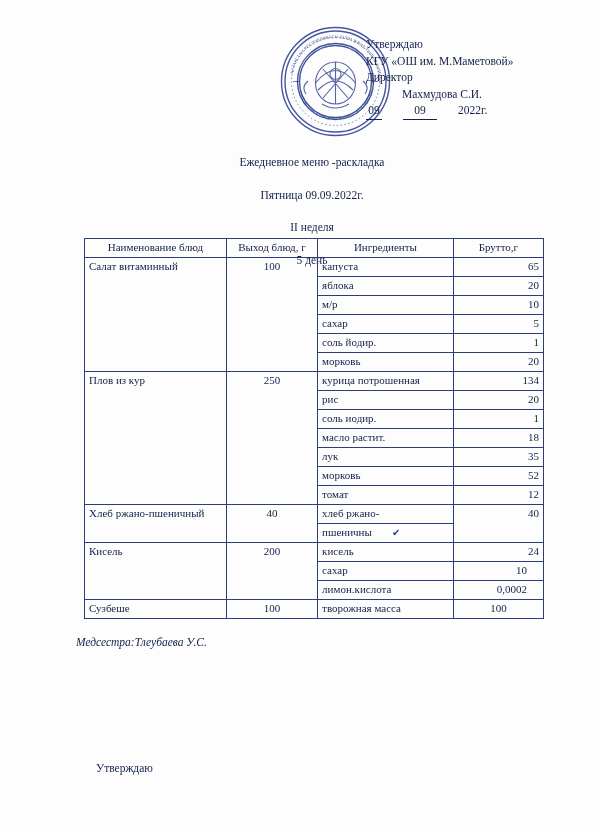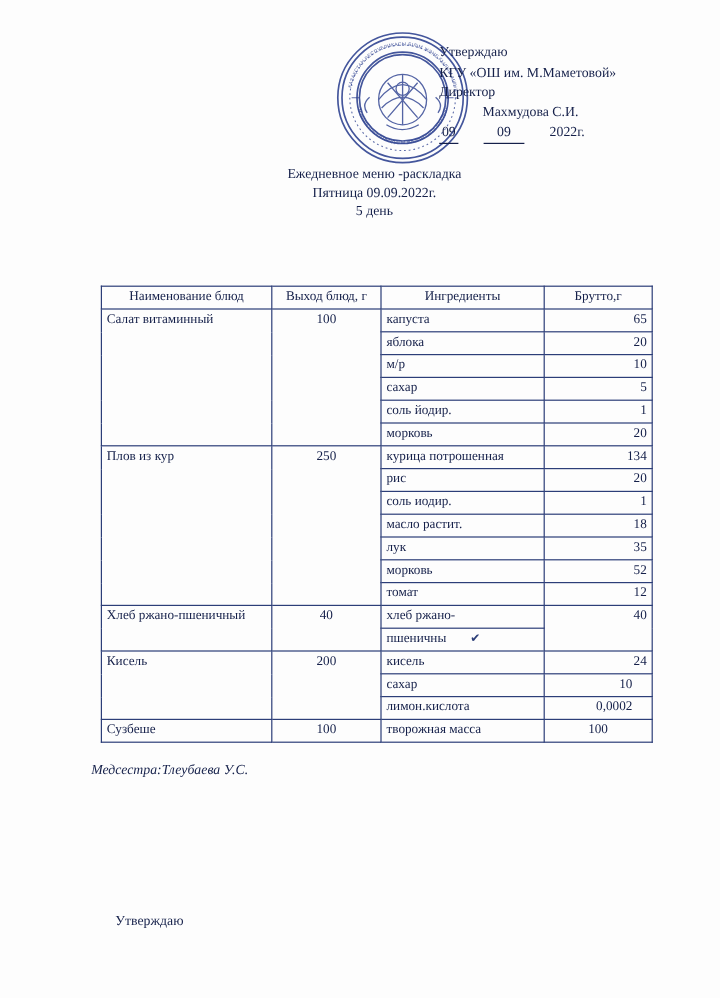--- a/index.html
+++ b/index.html
@@ -67,21 +67,21 @@
     position: absolute;
     left: 0;
     top: 138px;
     width: 600px;
     text-align: center;
     font-size: 11.5px;
     line-height: 15.5px;
     color: #15204a;
   }
   .titleblock .l { display: block; white-space: nowrap; }
-  .titleblock .l.indent1 { padding-left: 24px; }
+  .titleblock .l.indent1 { padding-left: 24px; margin-top: 17px; }
 
   
   .tablewrap {
     position: absolute;
     left: 84px;
     top: 238px;
     width: 460px;
   }
   table.menu {
     border-collapse: collapse;
@@ -187,20 +187,21 @@
     <div class="date-line">
       <span class="ul">09</span>
       <span class="ul wide">09</span>
       <span>2022г.</span>
     </div>
   </div>
 
   <div class="titleblock">
     <span class="l indent1">Ежедневное меню -раскладка</span>
     <span class="l indent1">Пятница 09.09.2022г.</span>
+    <span class="l indent1">II неделя</span>
     <span class="l indent1">5 день</span>
   </div>
 
   <div class="tablewrap">
     <table class="menu">
       <thead>
         <tr>
           <th class="c-name">Наименование блюд</th>
           <th class="c-out">Выход блюд, г</th>
           <th class="c-ing">Ингредиенты</th>

